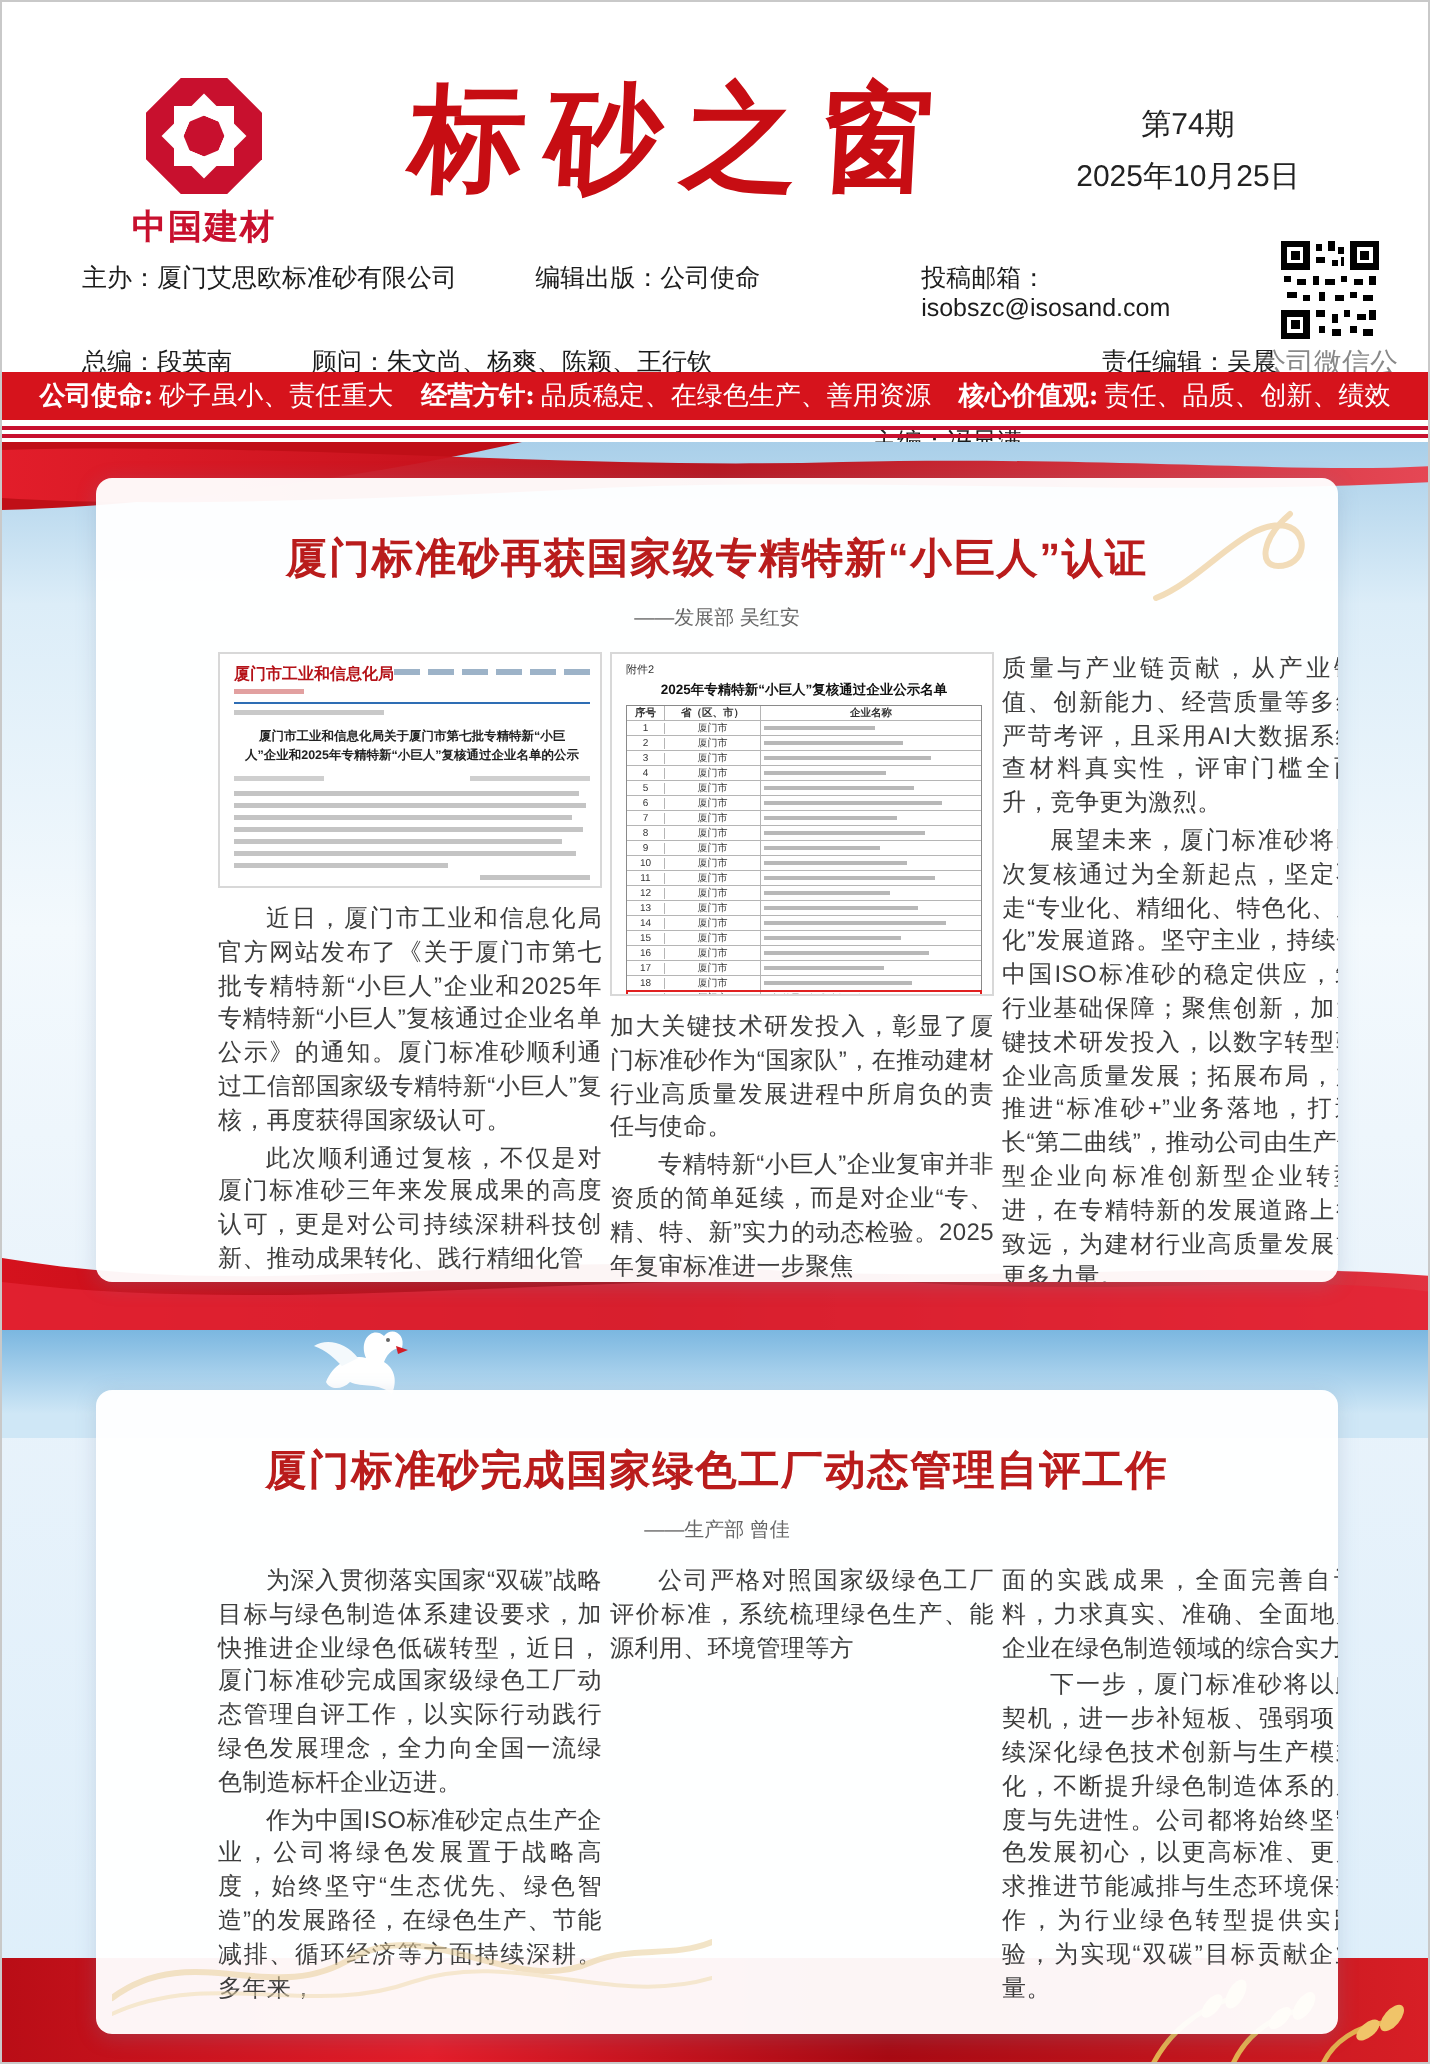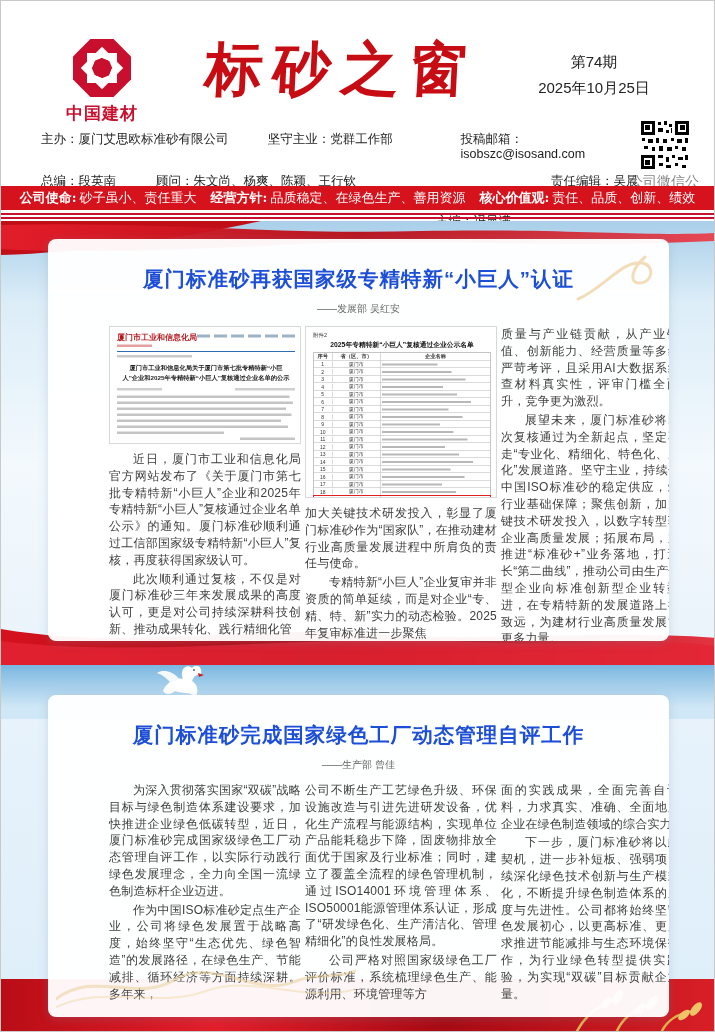--- a/index.html
+++ b/index.html
@@ -61,21 +61,21 @@
   .bottom-band{position:absolute;left:0;bottom:0;width:100%;height:54px;z-index:0;
       background:linear-gradient(90deg,#b90d16,#e31e2b 30%,#a80a13 62%,#d81f26);}
   .bottom-band svg{position:absolute;right:0;bottom:0;}
 
   
   .card{position:absolute;left:47px;width:621px;background:rgba(255,255,255,.96);
       border-radius:8px;box-shadow:0 2px 10px rgba(110,140,170,.25);z-index:2;overflow:hidden;}
   .card1{top:18px;height:402px;}
   .card2{top:474px;height:322px;}
   .a-title{margin:0;padding:26px 30px 0;text-align:center;font-size:20.5px;font-weight:bold;
-      color:#1d4ed8;letter-spacing:1px;}
+      color:#b91c1c;letter-spacing:1px;}
   .a-byline{margin:9px 0 10px;text-align:center;font-size:10px;color:#666;}
   .cols{display:grid;grid-template-columns:192px 192px 192px;gap:4px;padding:0 13px;margin-left:48px;}
   .col p{margin:0 0 0;font-size:12px;line-height:1.4;color:#3d3d3d;text-align:justify;
       text-indent:2em;letter-spacing:.2px;}
   .col p.cont{text-indent:0;}
   .col p + p{margin-top:2px;}
 
   
   .fax-wrap{width:192px;background:#fff;border:1px solid #d8d8d8;overflow:hidden;margin-bottom:7px;}
   .fax-gov{height:118px;}
@@ -175,21 +175,21 @@
           <rect x="23" y="28" width="2" height="2"></rect>
         <rect x="27" y="29" width="3" height="2"></rect>
       </g>
     </svg>
   </div>
   <div class="qr-cap">公司微信公众号</div>
 
   <div class="mast">
     <div class="mrow mrow1">
       <span>主办：厦门艾思欧标准砂有限公司</span>
-      <span>坚守主业：党群工作部</span>
+      <span>编辑出版：公司使命</span>
       <span>投稿邮箱：isobszc@isosand.com</span>
     </div>
     <div class="mrow mrow2">
       <span>总编：段英南</span>
       <span>顾问：朱文尚、杨爽、陈颖、王行钦</span>
       <span>主编：冯显满</span>
       <span>责任编辑：吴晨</span>
     </div>
   </div>
 
@@ -416,21 +416,20 @@
         <path d="M0,58 C50,35 100,60 150,42 C200,25 250,55 300,40" fill="none" stroke="#f0dcb0" stroke-width="2" stroke-linecap="round"></path>
       </svg>
       <h2 class="a-title">厦门标准砂完成国家绿色工厂动态管理自评工作</h2>
       <div class="a-byline">——生产部 曾佳</div>
       <div class="cols">
         <div class="col">
           <p>为深入贯彻落实国家“双碳”战略目标与绿色制造体系建设要求，加快推进企业绿色低碳转型，近日，厦门标准砂完成国家级绿色工厂动态管理自评工作，以实际行动践行绿色发展理念，全力向全国一流绿色制造标杆企业迈进。</p>
           <p>作为中国ISO标准砂定点生产企业，公司将绿色发展置于战略高度，始终坚守“生态优先、绿色智造”的发展路径，在绿色生产、节能减排、循环经济等方面持续深耕。多年来，</p>
         </div>
         <div class="col">
-          <p class="cont">公司不断生产工艺绿色升级、环保设施改造与引进先进研发设备，优化生产流程与能源结构，实现单位产品能耗稳步下降，固废物排放全面优于国家及行业标准；同时，建立了覆盖全流程的绿色管理机制，通过ISO14001环境管理体系、ISO50001能源管理体系认证，形成了“研发绿色化、生产清洁化、管理精细化”的良性发展格局。</p>
           <p>公司严格对照国家级绿色工厂评价标准，系统梳理绿色生产、能源利用、环境管理等方</p>
         </div>
         <div class="col">
           <p class="cont">面的实践成果，全面完善自评材料，力求真实、准确、全面地展现企业在绿色制造领域的综合实力。</p>
           <p>下一步，厦门标准砂将以此为契机，进一步补短板、强弱项，持续深化绿色技术创新与生产模式优化，不断提升绿色制造体系的成熟度与先进性。公司都将始终坚守绿色发展初心，以更高标准、更严要求推进节能减排与生态环境保护工作，为行业绿色转型提供实践经验，为实现“双碳”目标贡献企业力量。</p>
         </div>
       </div>
     </div>
 
     <div class="bottom-band">

